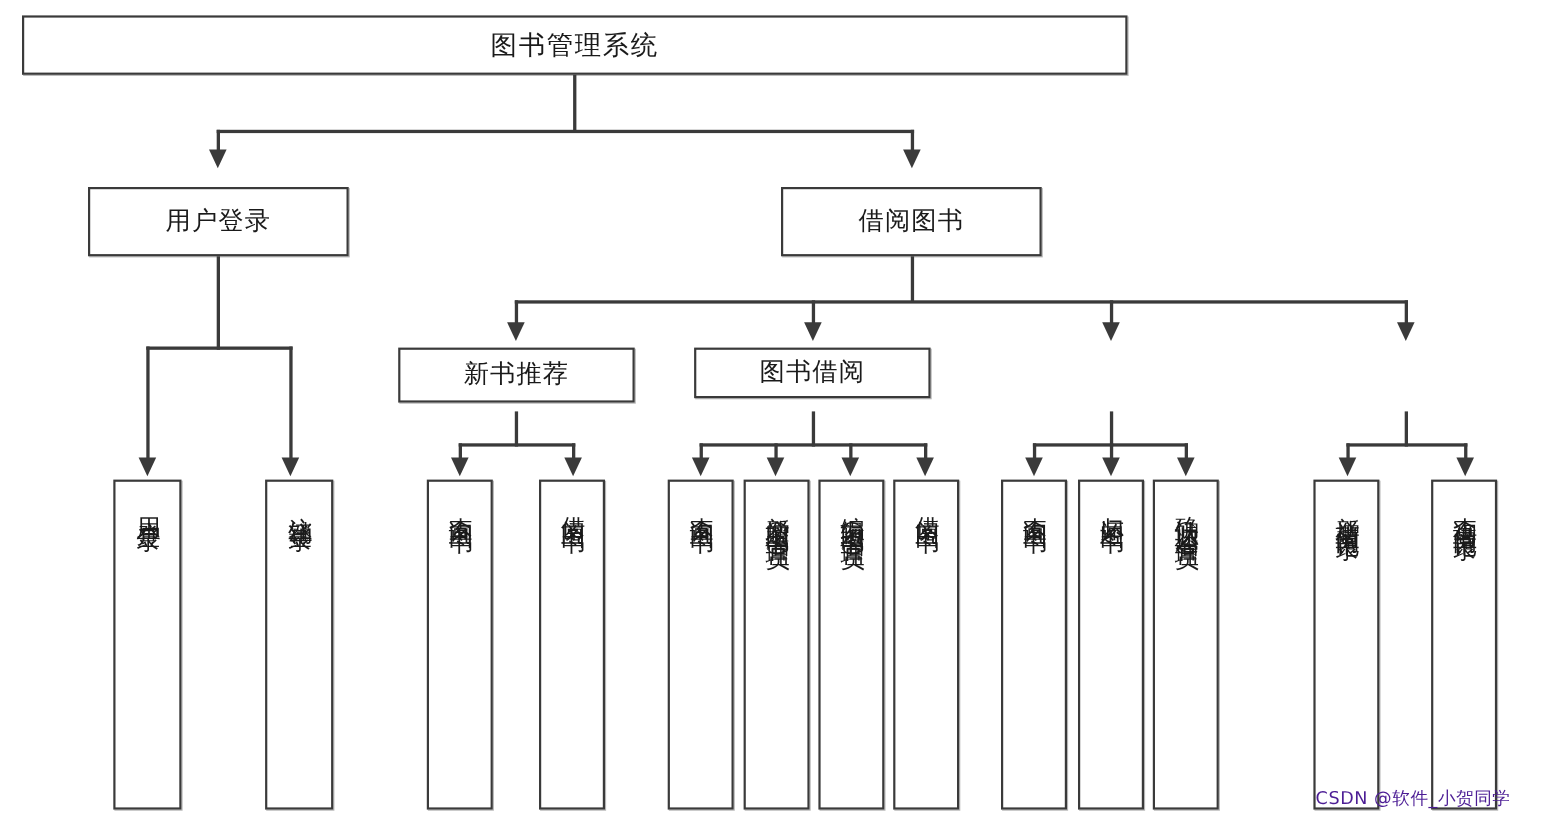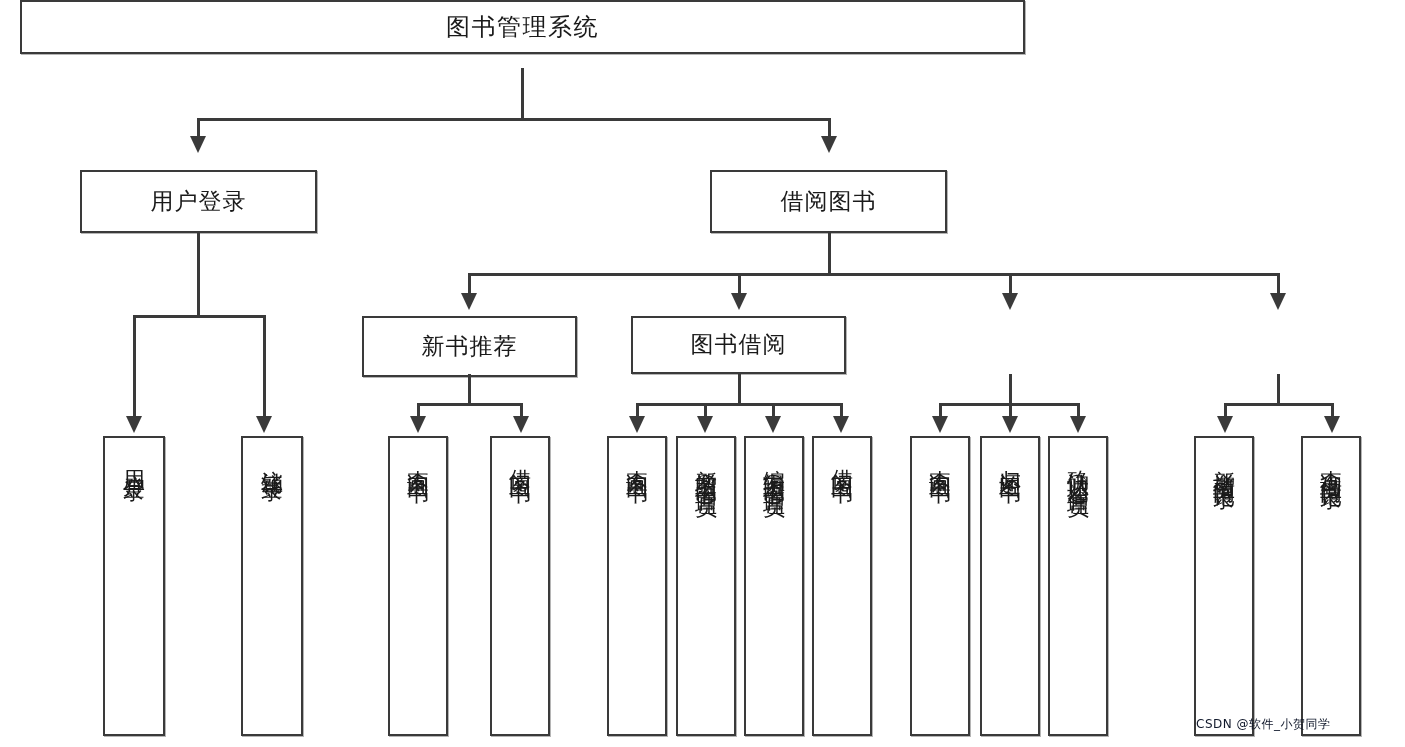--- a/index.html
+++ b/index.html
@@ -68,33 +68,33 @@
     position: absolute;
     width: 0;
     height: 0;
     border-left: 8px solid transparent;
     border-right: 8px solid transparent;
     border-top: 17px solid #3a3a3a;
   }
   
   #watermark {
     position: absolute;
-    color: #0f172a;
-    font-size: 12px;
+    color: #4c1d95;
+    font-size: 16px;
     letter-spacing: 0.5px;
     white-space: nowrap;
     user-select: none;
   }
 </style>
 </head>
 <body>
 
 <div id="canvas">
 
-  <div class="node root h" style="left:20px; top:0; width:1005px; height:54px;">
+  <div class="node root h" style="left:20px; top:14px; width:1005px; height:54px;">
     <span class="lbl">图书管理系统</span>
   </div>
 
   <div class="vline" style="left:521px; top:68px; width:3px; height:52px;"></div>
   <div class="hline" style="left:197px; top:118px; width:634px; height:3px;"></div>
   <div class="vline" style="left:197px; top:118px; width:3px; height:20px;"></div>
   <div class="arrow" style="left:190px; top:136px;"></div>
   <div class="vline" style="left:828px; top:118px; width:3px; height:20px;"></div>
   <div class="arrow" style="left:821px; top:136px;"></div>
 
@@ -116,24 +116,24 @@
   <div class="hline" style="left:468px; top:273px; width:812px; height:3px;"></div>
   <div class="vline" style="left:468px; top:273px; width:3px; height:22px;"></div>
   <div class="arrow" style="left:461px; top:293px;"></div>
   <div class="vline" style="left:738px; top:273px; width:3px; height:22px;"></div>
   <div class="arrow" style="left:731px; top:293px;"></div>
   <div class="vline" style="left:1009px; top:273px; width:3px; height:22px;"></div>
   <div class="arrow" style="left:1002px; top:293px;"></div>
   <div class="vline" style="left:1277px; top:273px; width:3px; height:22px;"></div>
   <div class="arrow" style="left:1270px; top:293px;"></div>
 
-  <div class="node h" style="left:362px; top:316px; width:215px; height:61px;">
+  <div class="node h" style="left:362px; top:316px; width:215px; height:50px;">
     <span class="lbl">新书推荐</span>
   </div>
-  <div class="node h" style="left:631px; top:316px; width:215px; height:58px;">
+  <div class="node h" style="left:631px; top:316px; width:215px; height:46px;">
     <span class="lbl">图书借阅</span>
   </div>
 
   <div class="vline" style="left:468px; top:374px; width:3px; height:32px;"></div>
   <div class="hline" style="left:417px; top:403px; width:106px; height:3px;"></div>
   <div class="vline" style="left:417px; top:403px; width:3px; height:15px;"></div>
   <div class="arrow" style="left:410px; top:416px;"></div>
   <div class="vline" style="left:520px; top:403px; width:3px; height:15px;"></div>
   <div class="arrow" style="left:513px; top:416px;"></div>
 

